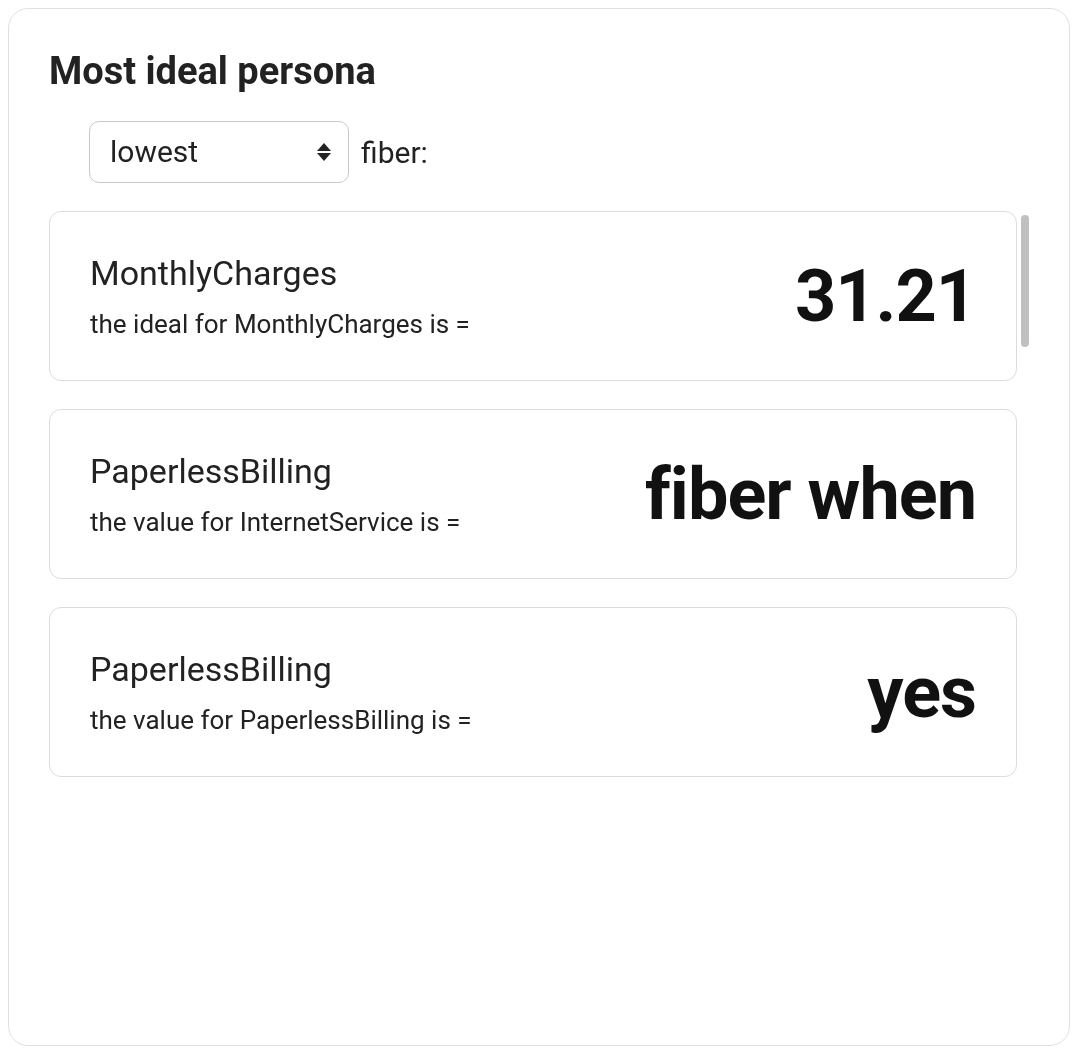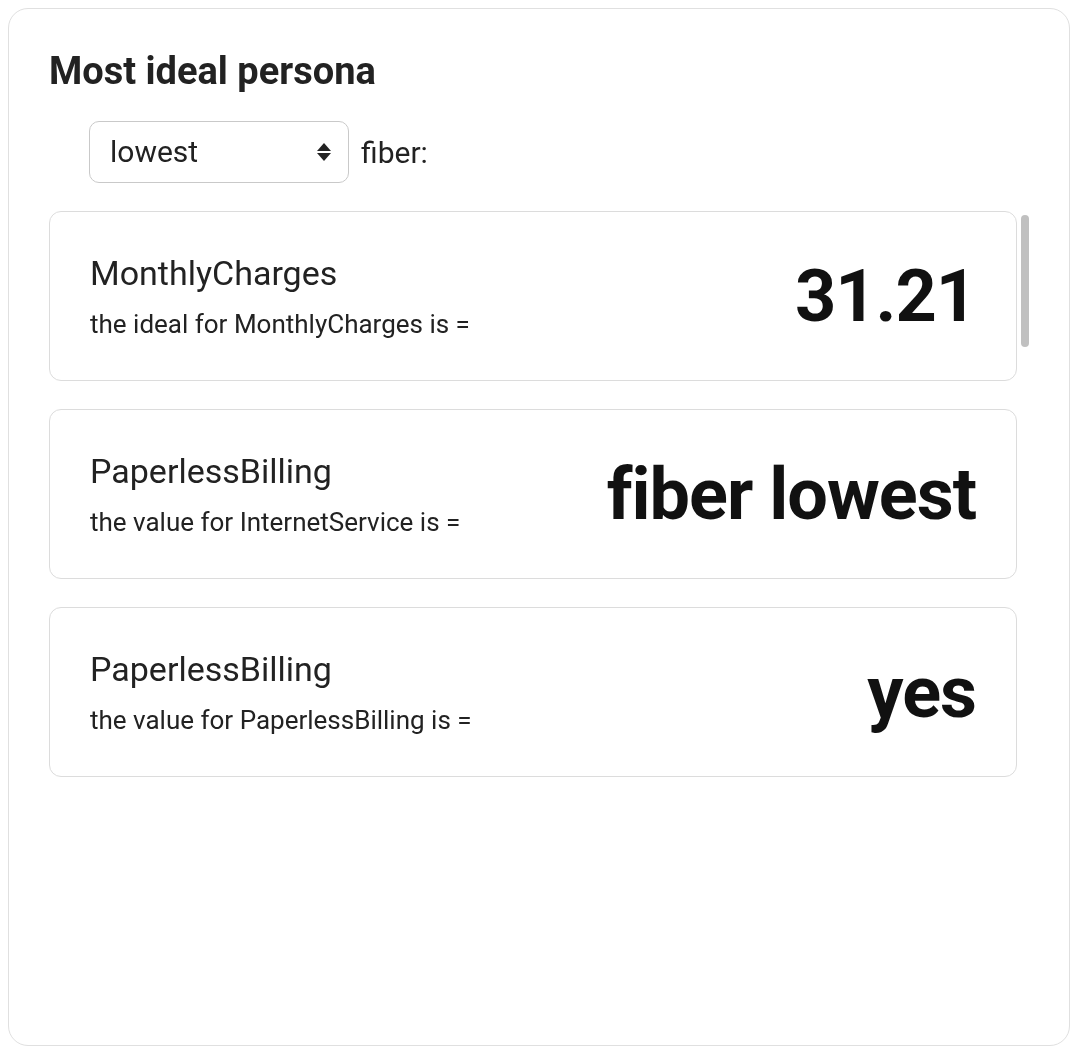--- a/index.html
+++ b/index.html
@@ -171,21 +171,21 @@
             <div class="card-name">MonthlyCharges</div>
             <div class="card-desc">the ideal for MonthlyCharges is =</div>
           </div>
           <div class="card-value">31.21</div>
         </div>
         <div class="card">
           <div class="card-left">
             <div class="card-name">PaperlessBilling</div>
             <div class="card-desc">the value for InternetService is =</div>
           </div>
-          <div class="card-value">fiber lowest</div>
+          <div class="card-value">fiber when</div>
         </div>
         <div class="card">
           <div class="card-left">
             <div class="card-name">PaperlessBilling</div>
             <div class="card-desc">the value for PaperlessBilling is =</div>
           </div>
           <div class="card-value">yes</div>
         </div>
       </div>
     <div class="scroll-indicator"></div>

